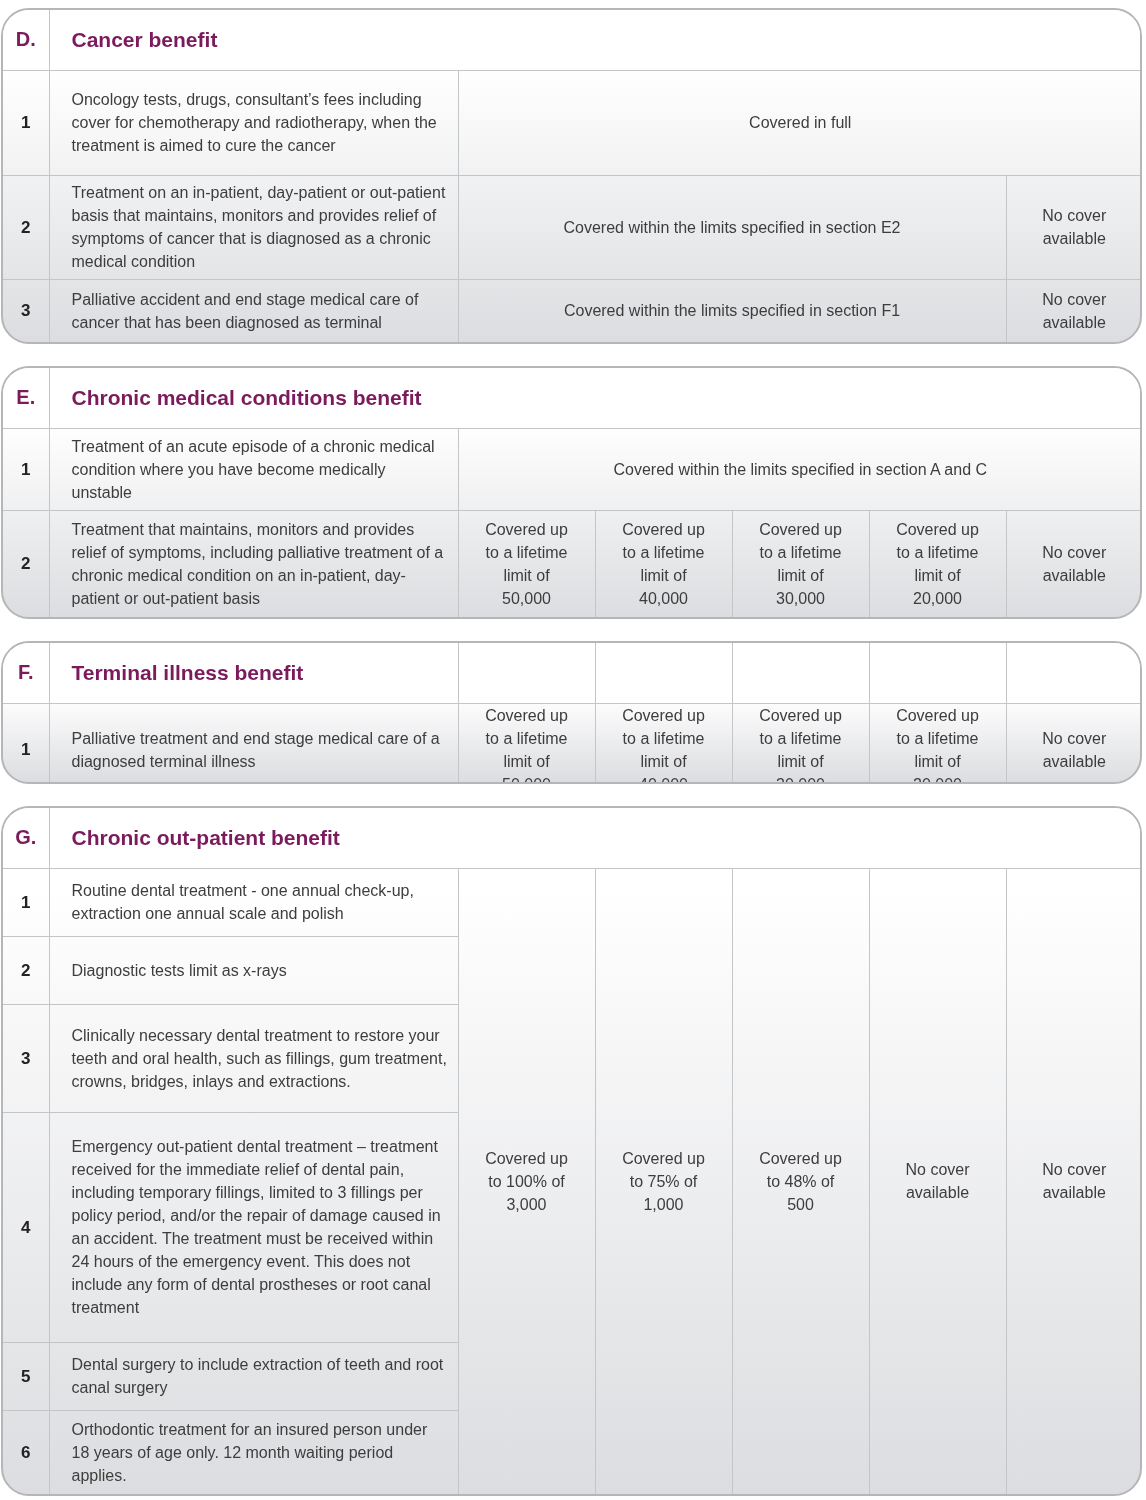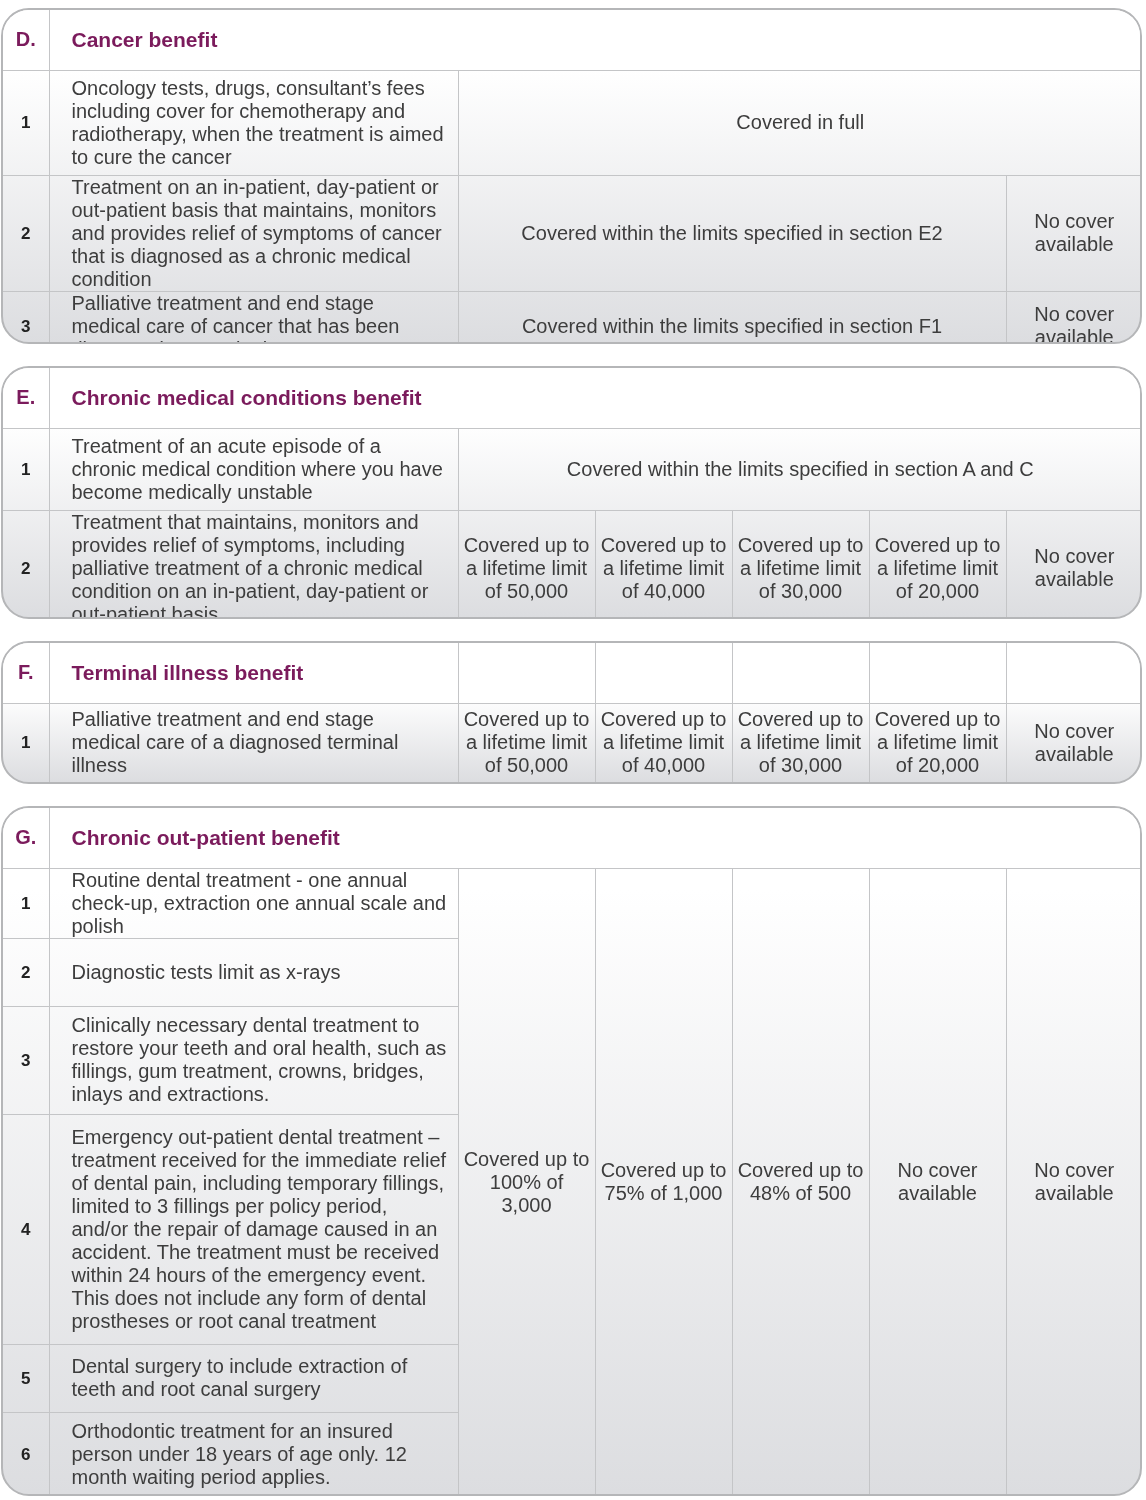--- a/index.html
+++ b/index.html
@@ -17,32 +17,32 @@
   }
   .section table {
     width: 100%;
     height: 100%;
     border-collapse: collapse;
     table-layout: fixed;
   }
   .section td {
     border: 1px solid #c4c5c7;
     vertical-align: middle;
-    font-size: 20px;
+    font-size: 16px;
     line-height: 23px;
     color: #3d3d3d;
   }
   .section tr:first-child td { border-top: none; }
   .section tr:last-child td { border-bottom: none; }
   .section td:first-child { border-left: none; }
   .section td:last-child { border-right: none; }
 
   td.num { text-align: center; font-weight: bold; color: #222; font-size: 17px; }
   td.desc { padding: 0 10px 0 22px; text-align: left; }
-  td.val { text-align: center; padding: 0 4px; }
+  td.val { text-align: center; padding: 0 20px; }
   td.hdr-letter { text-align: center; font-weight: bold; color: #7b1b5c; font-size: 20px; }
   td.hdr-title { font-weight: bold; color: #7b1b5c; font-size: 21px; padding-left: 22px; }
   tr.hdr td { background: #ffffff; }
 
   #sec-d { top: 8px; height: 336px; background: linear-gradient(#ffffff 0%, #ffffff 18%, #dcdde0 100%); }
   #sec-e { top: 366px; height: 253px; background: linear-gradient(#ffffff 0%, #ffffff 22%, #dcdde0 100%); }
   #sec-f { top: 641px; height: 143px; background: linear-gradient(#ffffff 0%, #ffffff 38%, #dcdde0 100%); }
   #sec-g { top: 806px; height: 690px; background: linear-gradient(#ffffff 0%, #ffffff 12%, #dcdde0 100%); }
 
   .col-num { width: 46px; }
@@ -75,21 +75,21 @@
       <td class="val" colspan="5">Covered in full</td>
     </tr>
     <tr style="height:104px">
       <td class="num">2</td>
       <td class="desc">Treatment on an in-patient, day-patient or out-patient basis that maintains, monitors and provides relief of symptoms of cancer that is diagnosed as a chronic medical condition</td>
       <td class="val" colspan="4">Covered within the limits specified in section E2</td>
       <td class="val">No cover available</td>
     </tr>
     <tr style="height:63px">
       <td class="num">3</td>
-      <td class="desc">Palliative treatment and end stage medical care of cancer that has been diagnosed as terminal</td>
+      <td class="desc">Palliative accident and end stage medical care of cancer that has been diagnosed as terminal</td>
       <td class="val" colspan="4">Covered within the limits specified in section F1</td>
       <td class="val">No cover available</td>
     </tr>
   </tbody>
     </table>
 </div>
 
 <div class="section" id="sec-e">
   <table>
     <colgroup>

